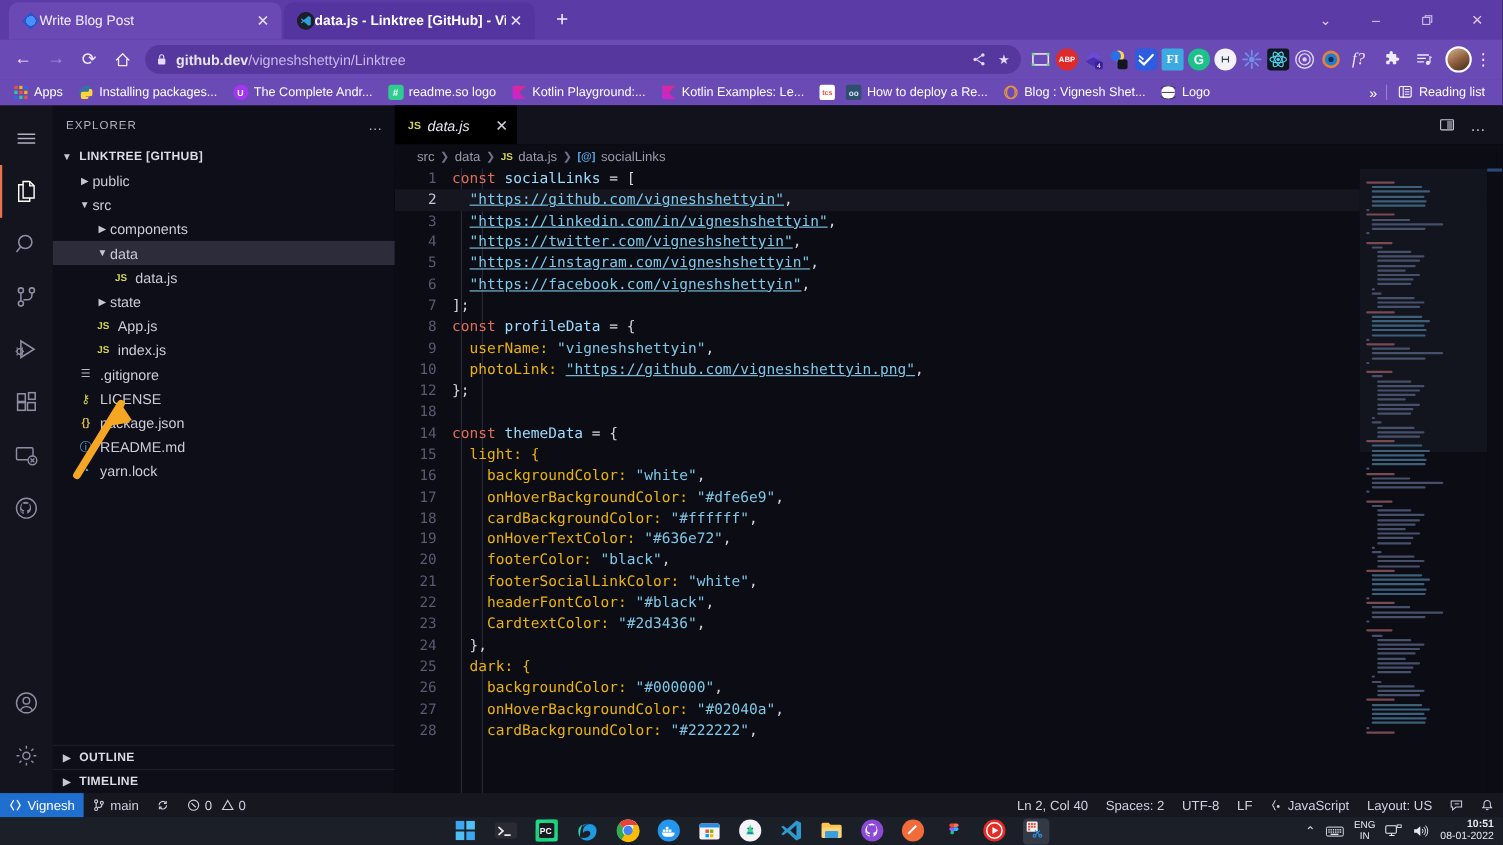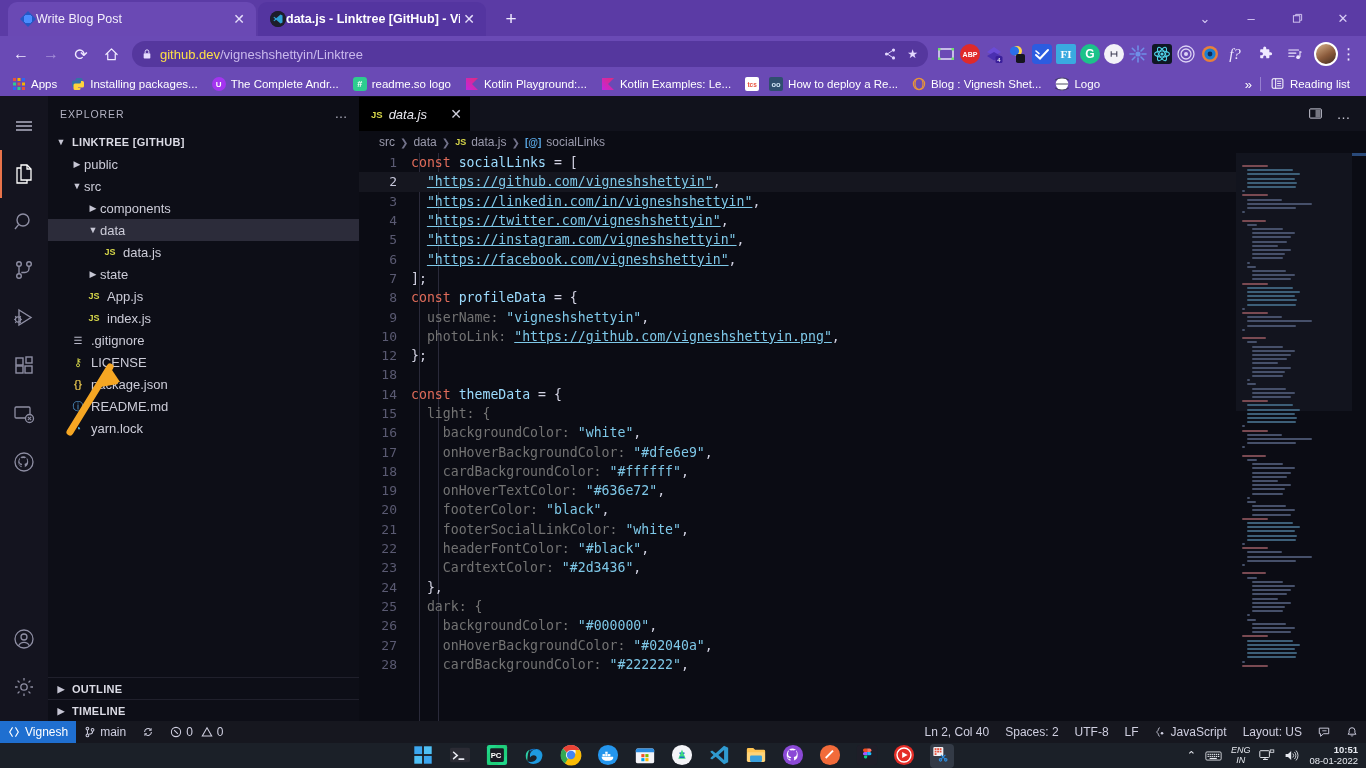--- a/index.html
+++ b/index.html
@@ -53,21 +53,21 @@
     color: #f0e9ff; font-size: 16px; border-radius: 50%; flex: 0 0 30px;
   }
   .navbtn.disabled { color: #a690d8; }
   .omnibox {
     flex: 1 1 auto; height: 26px; background: #55379e; border-radius: 13px;
     display: flex; align-items: center; padding: 0 10px; margin: 0 6px;
     color: #fff; font-size: 13px; gap: 8px; min-width: 0;
   }
   .omnibox .lock { font-size: 10px; color: #e6dcff; }
   .omni-text { white-space: nowrap; overflow: hidden; }
-  .omni-text b { font-weight: 400; color: #fde047; }
+  .omni-text b { font-weight: 700; color: #e5e5e5; }
   .omni-text span { color: #c9b8ec; }
   .omni-right { margin-left: auto; display: flex; gap: 10px; align-items: center; color: #e4d9ff; font-size: 12px; }
   .exticons { display: flex; align-items: center; gap: 4px; padding-left: 2px; }
   .exticon { width: 20px; height: 20px; border-radius: 4px; flex: 0 0 20px; position: relative; }
   .profilepic {
     width: 24px; height: 24px; border-radius: 50%; flex: 0 0 24px; margin-left: 4px;
     background: linear-gradient(150deg,#d9b38c 0%,#8a5a3b 55%,#3f2a1d 100%);
     border: 2px solid #ffffff;
   }
   .kebab { width: 22px; text-align: center; color: #f2ecff; font-size: 15px; letter-spacing: 1px; flex: 0 0 22px; }
@@ -161,21 +161,21 @@
     width: 52px; flex: 0 0 52px; text-align: right; padding-right: 14px;
     color: #5a5a72; font-family: "DejaVu Sans Mono", monospace; font-size: 13px;
   }
   .cline.hl .ln { color: #c8c8dc; }
   .ctext { color: #d4d4e4; }
   .kw { color: #e06c5a; }
   .id { color: #9cdcfe; }
   .op { color: #d4d4e4; }
   .str { color: #7ec8e8; }
   .lnk { color: #7ec8e8; text-decoration: underline; }
-  .prop { color: #737373; }
+  .prop { color: #eab308; }
   .punc { color: #d4d4e4; }
   .guide {
     position: absolute; top: 0; width: 1px; height: 100%; background: #2a2a3a;
   }
 
   .minimap { position: absolute; right: 14px; top: 0; width: 116px; height: 568px; background: #0b0c14; }
   .mm-line { position: absolute; height: 2px; border-radius: 1px; }
   .mm-slider { position: absolute; left: 0; top: 0; width: 116px; height: 258px; background: rgba(120,130,170,.07); }
   .scrollbar-track { position: absolute; right: 0; top: 0; width: 14px; height: 568px; background: #0b0c14; }
   .scroll-top-deco { position: absolute; right: 0; top: 0; width: 14px; height: 3px; background: #2a4a7a; }
@@ -203,21 +203,21 @@
   .tb-icon { width: 24px; height: 24px; position: relative; border-radius: 4px; }
   .tb-icon.activebg { background: #333a46; }
   .tb-icon .dot {
     position: absolute; left: 50%; transform: translateX(-50%); bottom: -2px;
     width: 8px; height: 2px; border-radius: 1px; background: #8d9bb3;
   }
   .tb-right {
     position: absolute; right: 4px; top: 0; height: 25px; display: flex; align-items: center;
     gap: 9px; color: #e6e9ef; font-size: 9px;
   }
-  .tb-lang { text-align: center; line-height: 9.5px; font-size: 9px; font-style: italic; }
+  .tb-lang { text-align: center; line-height: 9.5px; font-size: 9px; }
   .tb-clock { text-align: right; line-height: 10.5px; font-size: 9.5px; padding-right: 4px; }
 
   
   .annot { position: absolute; left: 48px; top: 96px; width: 320px; height: 360px; pointer-events: none; }
 </style>
 </head>
 <body>
 
 <div id="app">
 

